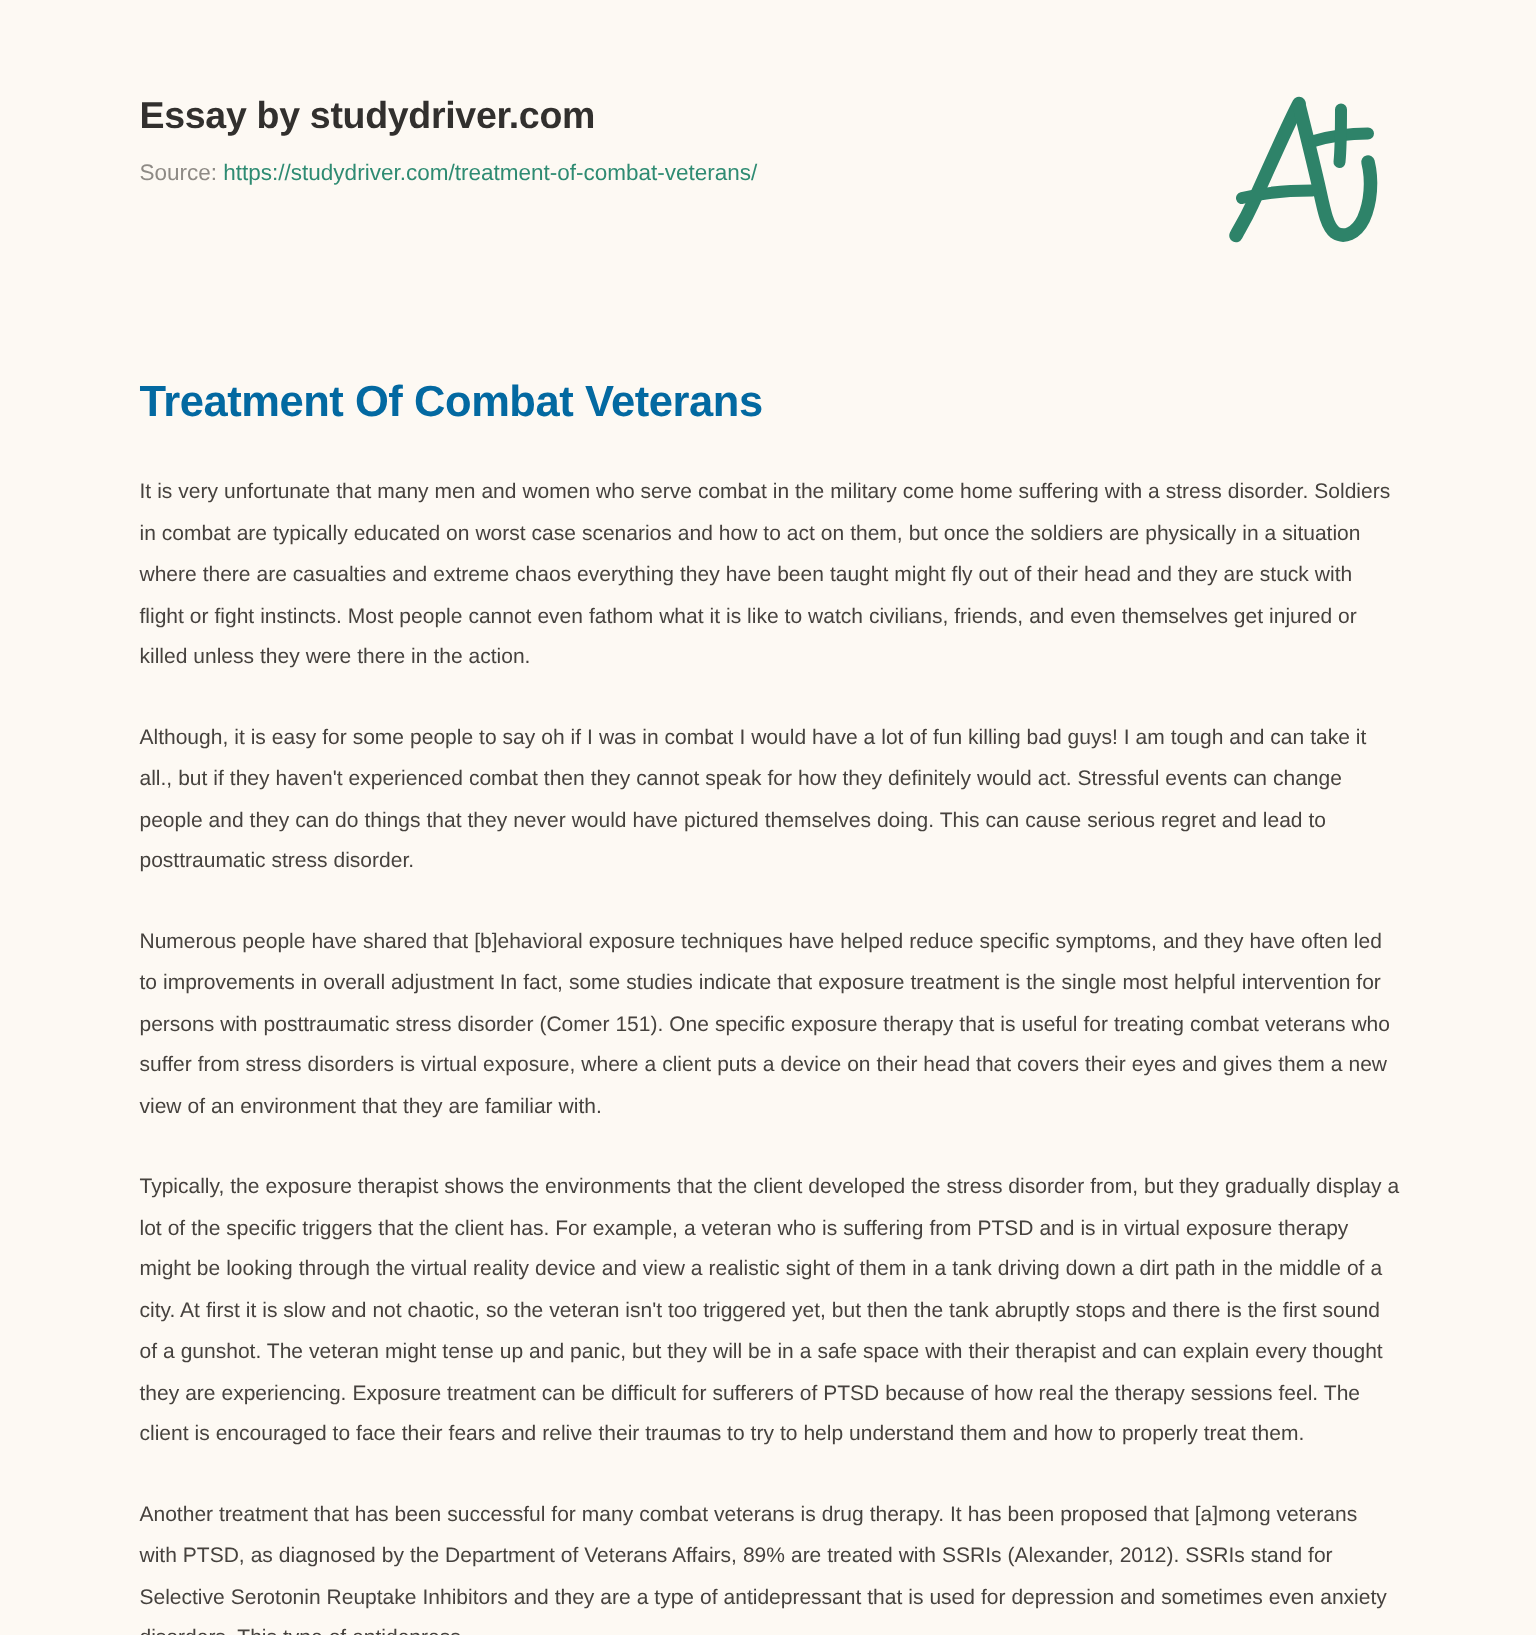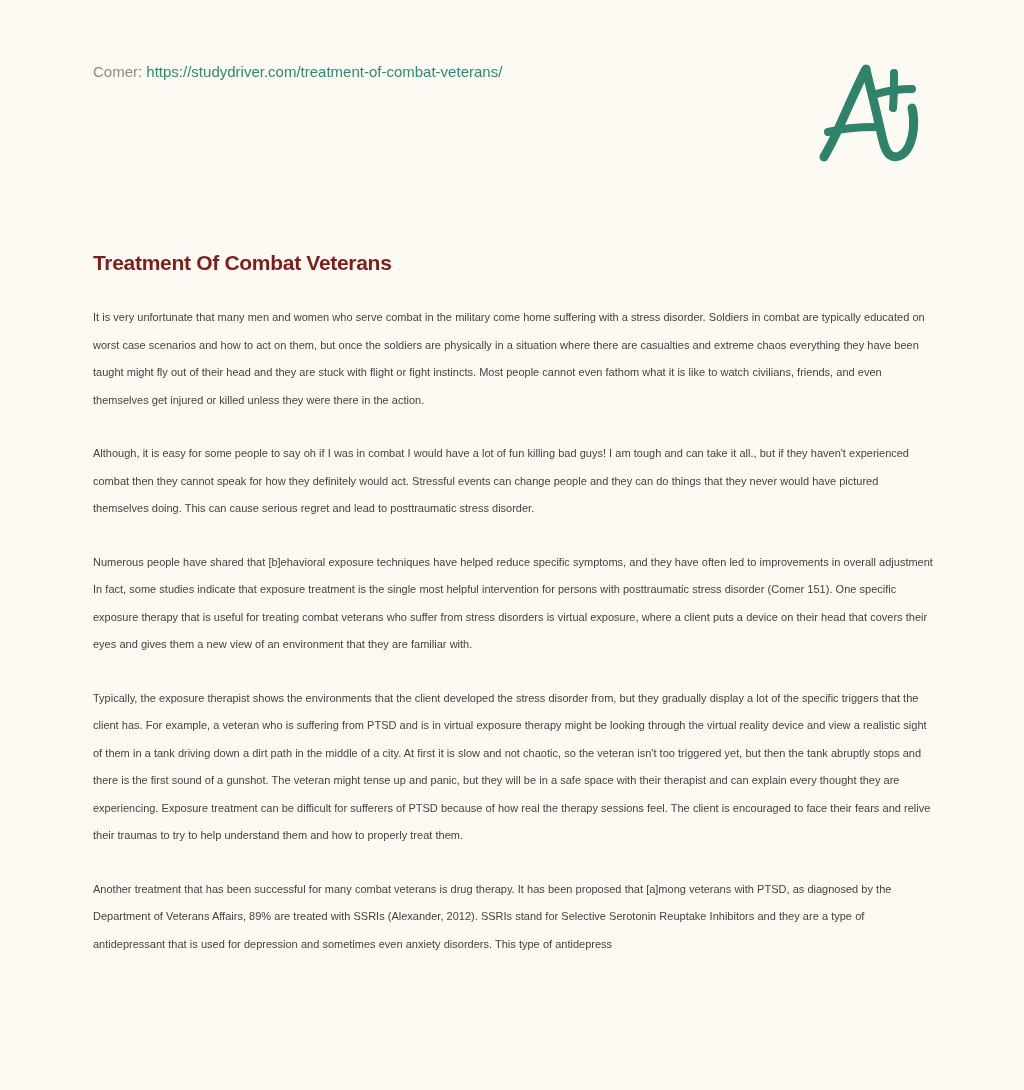--- a/index.html
+++ b/index.html
@@ -81,50 +81,51 @@
 
   
   .article {
     position: absolute;
     left: 93px;
     top: 250px;
     width: 840px;
   }
 
   .article-title {
-    font-size: 21px;
+    font-size: 29px;
     font-weight: bold;
-    color: #7f1d1d;
+    color: #0369a1;
     letter-spacing: -0.3px;
     line-height: 1.25;
     margin: 0 0 28px 0;
   }
 
   .article-body p {
-    font-size: 11px;
+    font-size: 14px;
     line-height: 27.5px;
     color: #46423e;
     margin: 0 0 26px 0;
     text-align: left;
     word-spacing: 0.1px;
   }
   .article-body p:last-child {
     margin-bottom: 0;
   }
 </style>
 </head>
 <body>
 
 <div class="page">
 
   <div class="header">
 
     <div class="header-text">
+      <div class="essay-by">Essay by studydriver.com</div>
       <div class="source-line">
-        <span class="source-label">Comer: </span><a class="source-url" href="#">https://studydriver.com/treatment-of-combat-veterans/</a>
+        <span class="source-label">Source: </span><a class="source-url" href="#">https://studydriver.com/treatment-of-combat-veterans/</a>
       </div>
     </div>
 
     <div class="logo">
       <svg viewBox="0 0 118 112" xmlns="http://www.w3.org/2000/svg">
         <g fill="none" stroke="#2e8369" stroke-linecap="round" stroke-linejoin="round">
 
           <path d="M54 11 C47 24, 34 54, 23 78 C18 89, 14 95, 12 99" stroke-width="9"></path>
 
           <path d="M54 12 C58 28, 64 52, 68 70 C71 84, 73 93, 78 97

